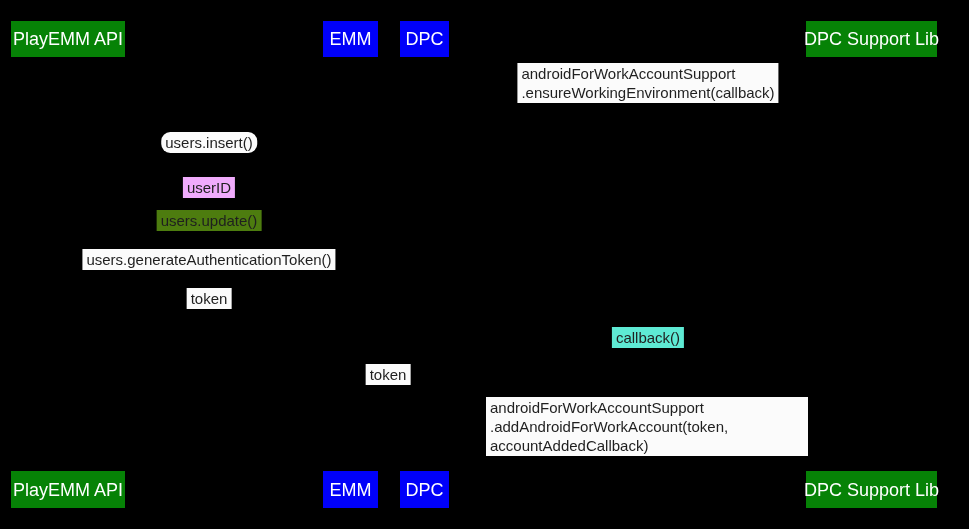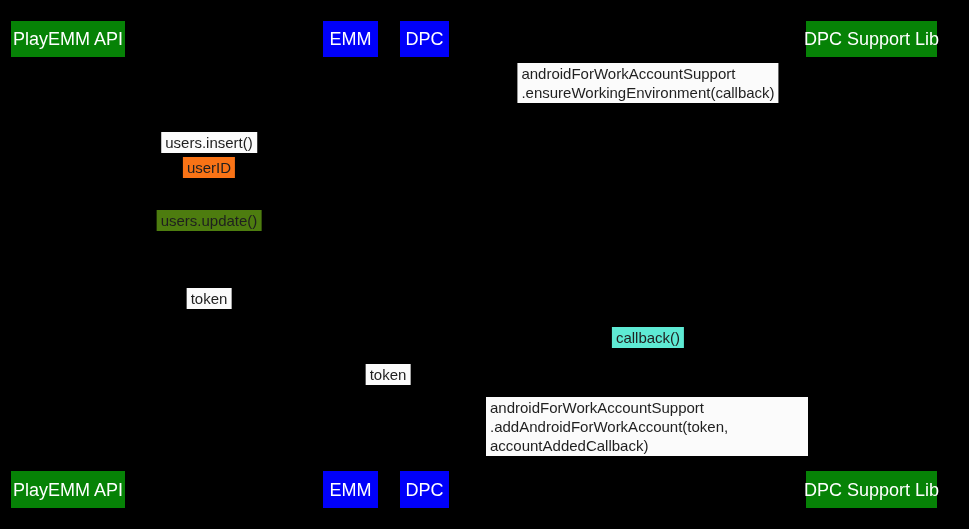--- a/index.html
+++ b/index.html
@@ -41,23 +41,24 @@
 
 <div class="stage">
 
   <div class="actor" style="left: 11px; top: 21px; width: 114px; height: 36px; background: rgb(6, 130, 6);">PlayEMM API</div>
   <div class="actor" style="left: 323px; top: 21px; width: 55px; height: 36px; background: rgb(0, 0, 250);">EMM</div>
   <div class="actor" style="left: 400px; top: 21px; width: 49px; height: 36px; background: rgb(0, 0, 250);">DPC</div>
   <div class="actor" style="left: 806px; top: 21px; width: 131px; height: 36px; background: rgb(6, 130, 6);">DPC Support Lib</div>
 
   <div class="msg" style="left: 648px; top: 63px; background: rgb(251, 251, 251);">androidForWorkAccountSupport
 .ensureWorkingEnvironment(callback)</div>
-  <div class="msg" style="left: 209px; top: 132px; background: rgb(251, 251, 251);">users.insert()</div>
-  <div class="msg" style="left: 209px; top: 157px; background: #f97316;">userID</div>
+  <div class="msg" style="left: 209px; top: 132px; background: rgb(251, 251, 251); border-radius: 9px;">users.insert()</div>
+  <div class="msg" style="left: 209px; top: 177px; background: #f0abfc;">userID</div>
   <div class="msg" style="left: 209px; top: 210px; background: #4d7c0f;">users.update()</div>
+  <div class="msg" style="left: 209px; top: 249px; background: rgb(251, 251, 251);">users.generateAuthenticationToken()</div>
   <div class="msg" style="left: 209px; top: 288px; background: rgb(251, 251, 251);">token</div>
   <div class="msg" style="left: 648px; top: 327px; background: #5eead4;">callback()</div>
   <div class="msg" style="left: 388px; top: 364px; background: rgb(251, 251, 251);">token</div>
   <div class="msg" style="left: 647px; top: 397px; background: rgb(251, 251, 251);">androidForWorkAccountSupport
 .addAndroidForWorkAccount(token, accountAddedCallback)</div>
 
   <div class="actor" style="left: 11px; top: 471px; width: 114px; height: 37px; background: rgb(6, 130, 6);">PlayEMM API</div>
   <div class="actor" style="left: 323px; top: 471px; width: 55px; height: 37px; background: rgb(0, 0, 250);">EMM</div>
   <div class="actor" style="left: 400px; top: 471px; width: 49px; height: 37px; background: rgb(0, 0, 250);">DPC</div>
   <div class="actor" style="left: 806px; top: 471px; width: 131px; height: 37px; background: rgb(6, 130, 6);">DPC Support Lib</div>

